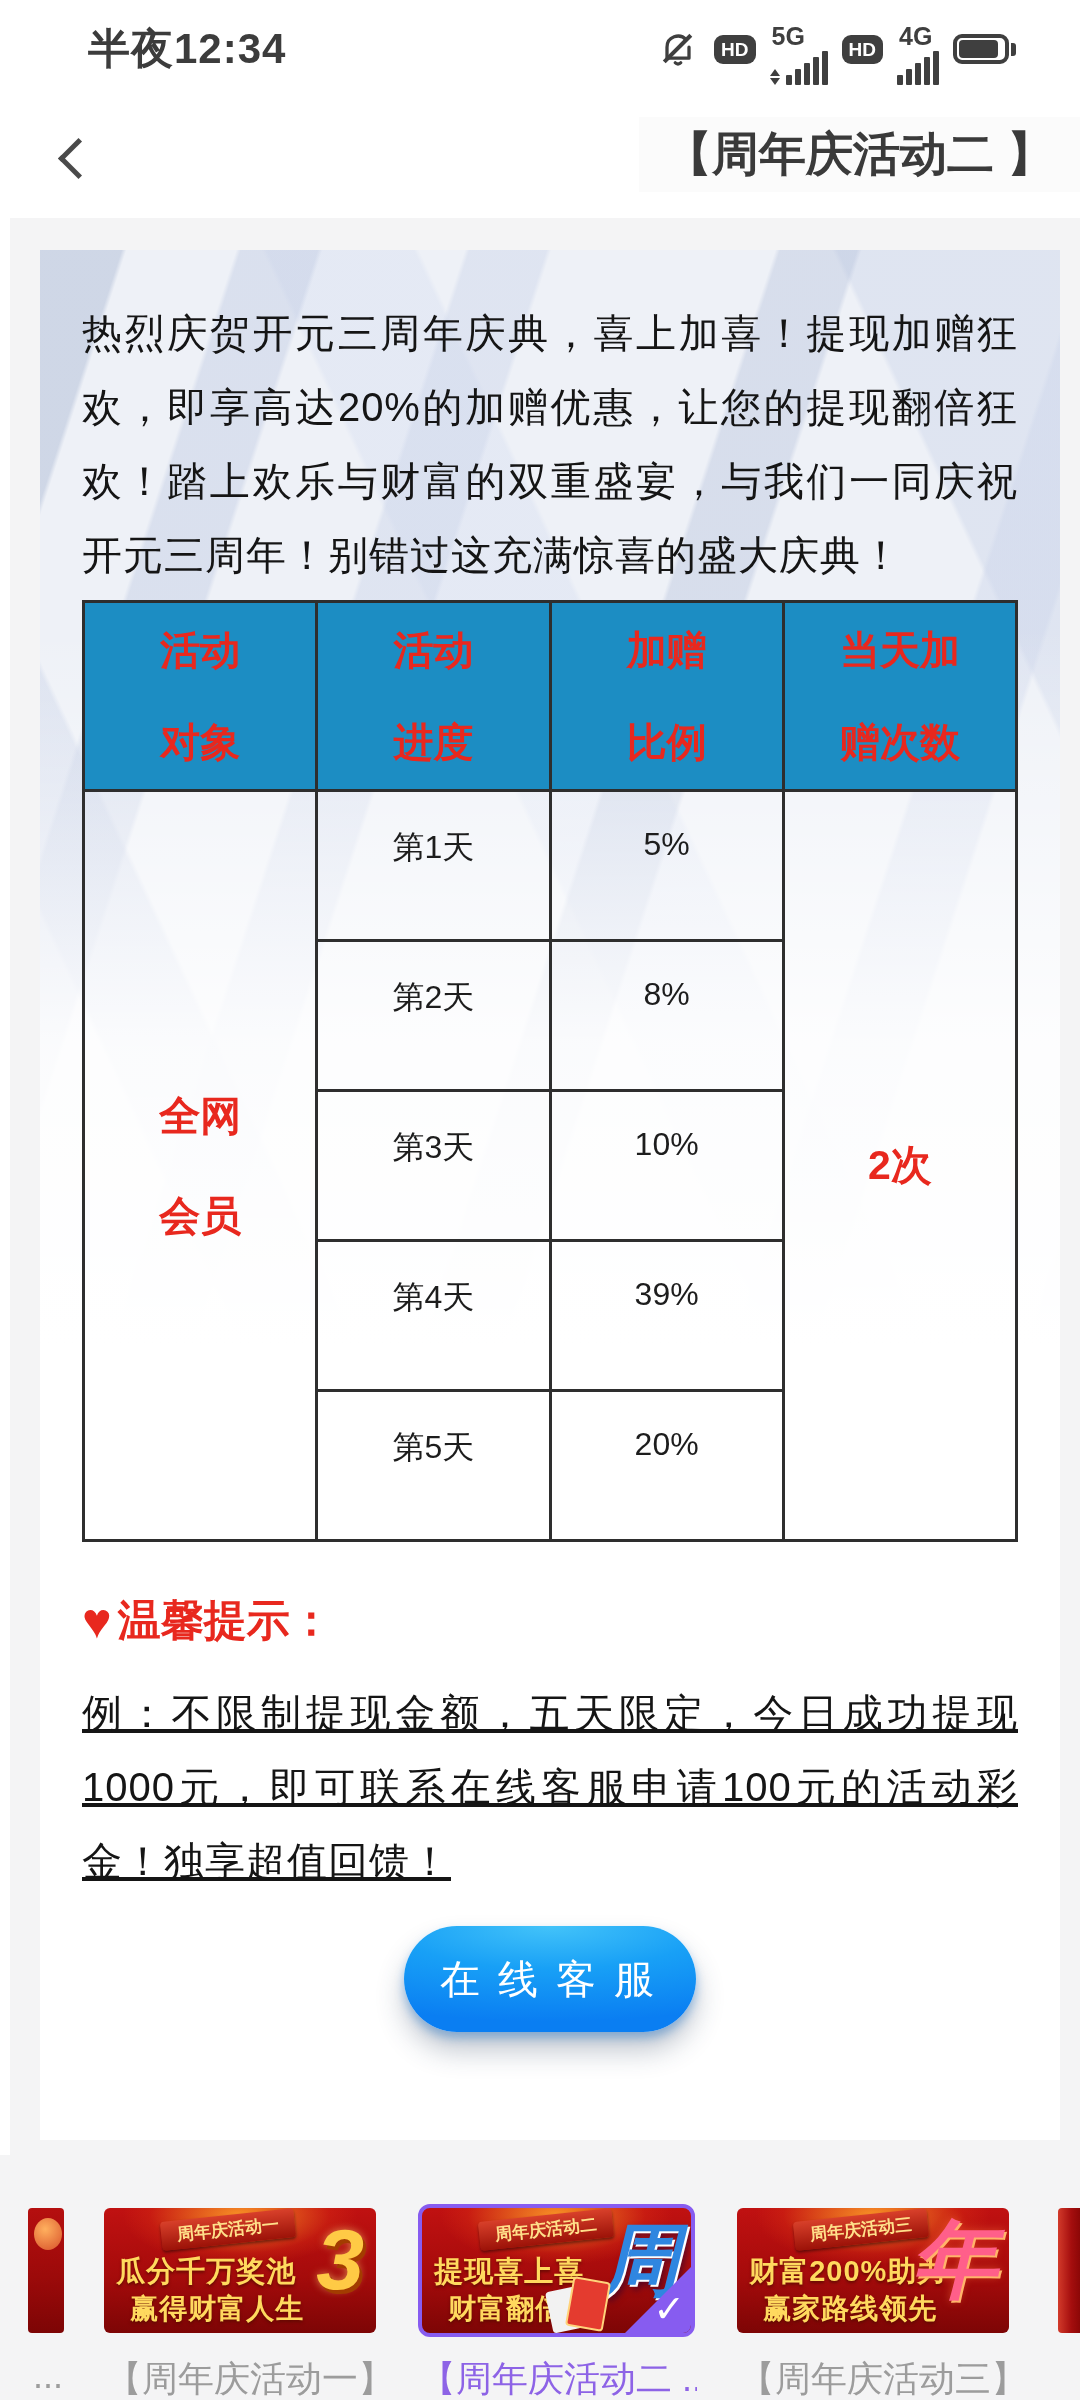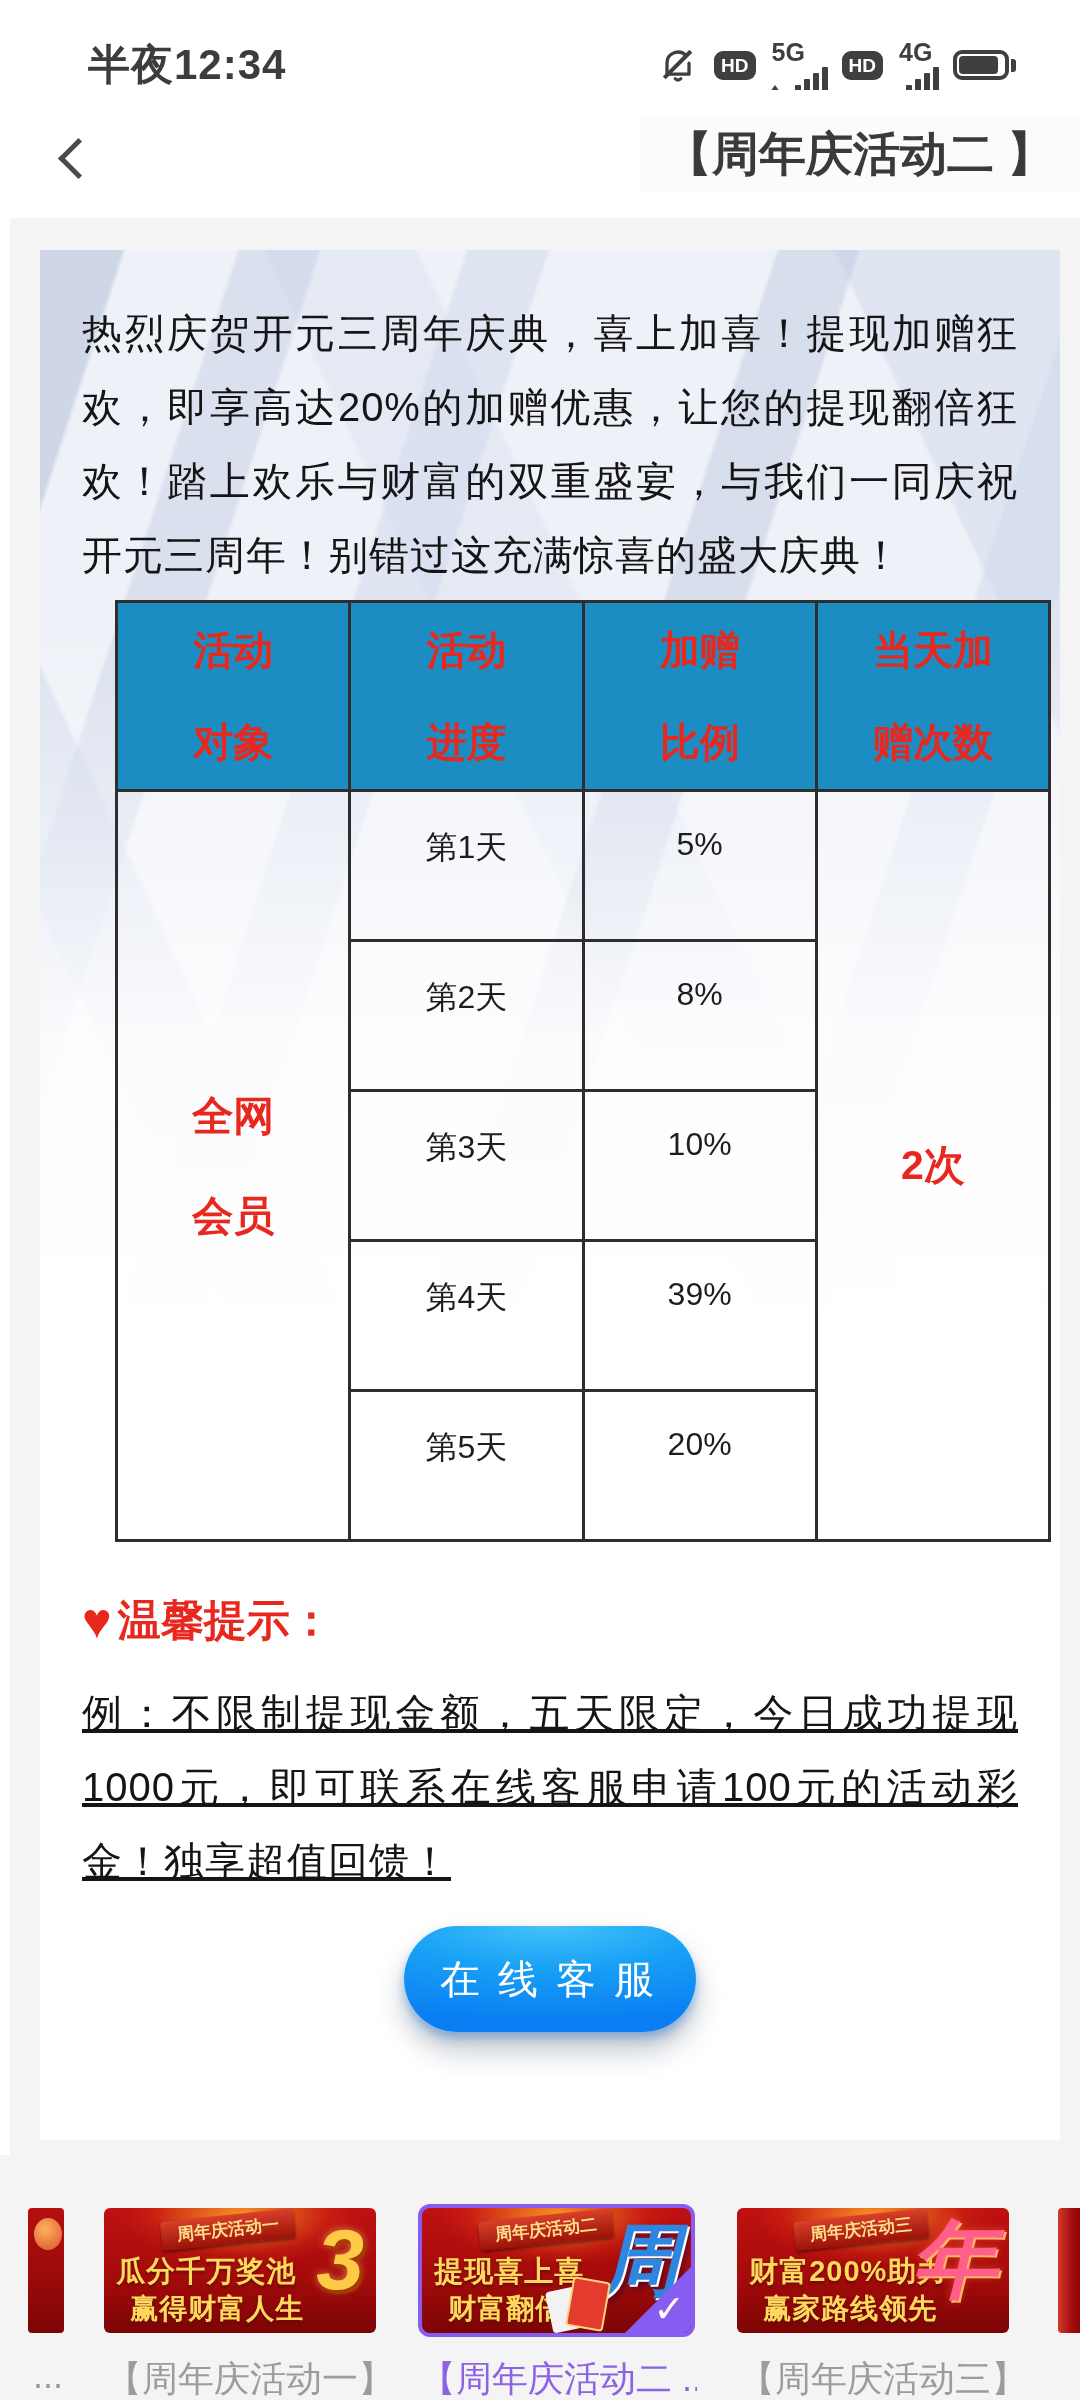--- a/index.html
+++ b/index.html
@@ -1,20 +1,20 @@
 <!DOCTYPE html>
 <html><head>
 <meta charset="utf-8">
 <style>
   html,body{margin:0;padding:0;width:1080px;height:2400px;overflow:hidden;
     font-family:"Liberation Sans","DejaVu Sans",sans-serif;background:#ffffff;}
   .screen{position:relative;width:1080px;height:2400px;background:#ffffff;}
 
   
-  .status-bar{position:absolute;top:16px;left:0;width:1080px;height:90px;background:#ffffff;
+  .status-bar{position:absolute;top:0;left:0;width:1080px;height:90px;background:#ffffff;
     display:flex;align-items:center;justify-content:space-between;box-sizing:border-box;
     padding:8px 64px 0 88px;}
   .time{font-size:42px;font-weight:700;color:#3c3c3c;letter-spacing:1px;}
   .status-icons{display:flex;align-items:center;gap:14px;}
   .hd-badge{background:#3f3f3f;color:#ffffff;font-size:19px;font-weight:700;
     border-radius:9px;padding:5px 7px;line-height:1;}
   .net{display:flex;flex-direction:column;align-items:flex-start;line-height:1;margin-top:11px;}
   .net-label{font-size:25px;font-weight:700;color:#3f3f3f;margin-left:2px;}
   .bars{display:flex;align-items:flex-end;gap:3px;margin-top:2px;}
   .bar{width:6px;background:#3f3f3f;border-radius:1px;}
@@ -54,21 +54,21 @@
         rgba(205,214,235,0.45) 64.3% 69%, rgba(255,255,255,0) 69.3% 82%,
         rgba(186,197,223,0.40) 82.3% 87%, rgba(255,255,255,0) 87.3%),
       linear-gradient(65deg, rgba(214,222,240,0.5) 0% 8%, rgba(255,255,255,0) 8.3% 30%,
         rgba(197,207,230,0.45) 30.3% 36%, rgba(255,255,255,0) 36.3% 58%,
         rgba(219,226,242,0.5) 58.3% 66%, rgba(255,255,255,0) 66.3% 88%,
         rgba(200,210,232,0.4) 88.3% 100%);}
   .intro{font-size:40px;line-height:74px;color:#151515;text-align:justify;letter-spacing:1px;}
 
   
   table.promo{width:100%;border-collapse:collapse;margin-top:8px;table-layout:fixed;
-    background:transparent;margin-left:33px;}
+    background:transparent;}
   table.promo td{border:3px solid #2e2e2e;text-align:center;box-sizing:border-box;}
   td.th{background:#1c8dc3;height:184px;}
   .hdr-line{display:block;height:92px;line-height:92px;font-size:40px;font-weight:700;color:#e8281e;}
   td.day-cell,td.rate-cell{height:150px;vertical-align:top;padding-top:34px;
     font-size:32px;color:#1d1d1d;}
   td.merged{vertical-align:middle;color:#e8281e;font-size:41px;font-weight:600;}
   .merged-line{display:block;height:100px;line-height:100px;font-family:Liberation Serif, serif;}
 
   
   .tip-title{margin-top:50px;font-size:43px;font-weight:700;color:#e8281e;

